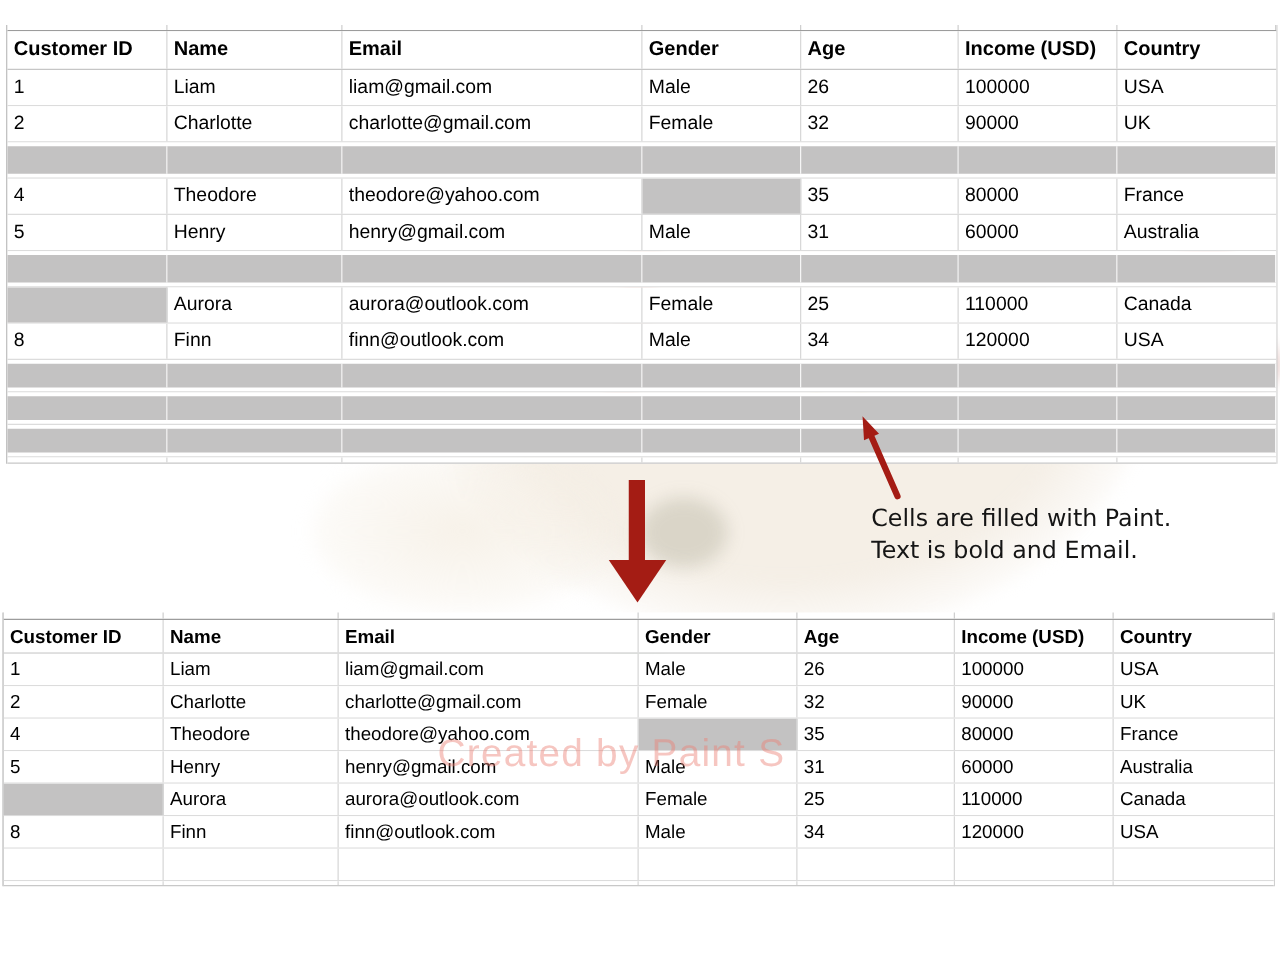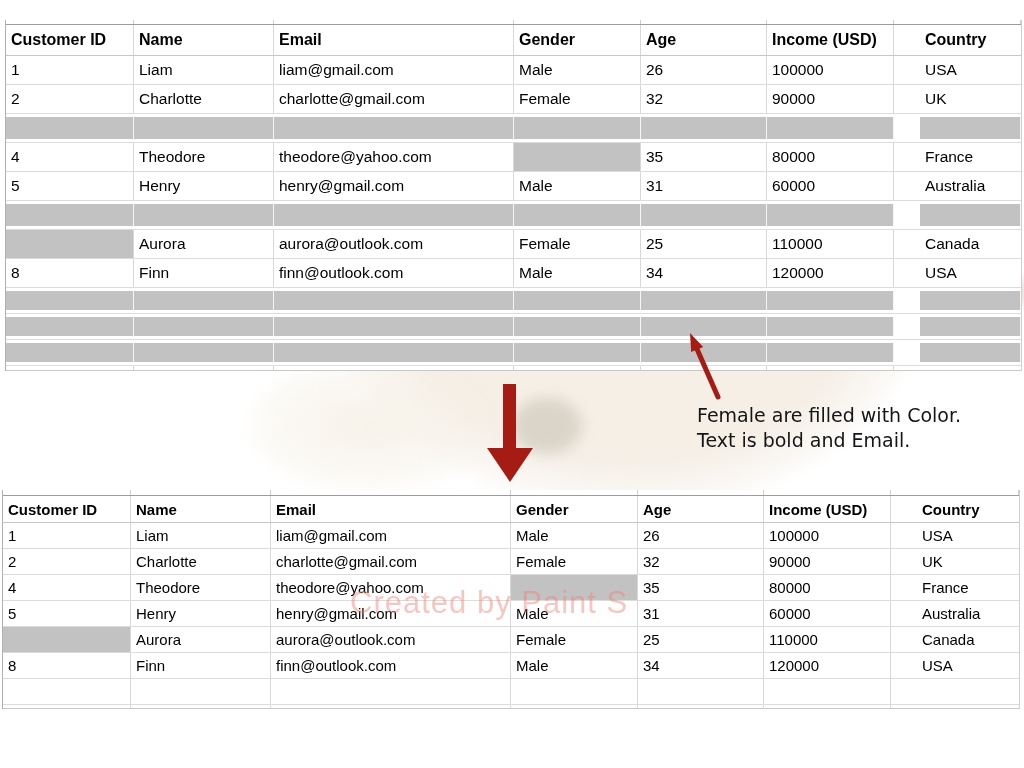--- a/index.html
+++ b/index.html
@@ -29,21 +29,21 @@
   
   .tbl{position:absolute;box-sizing:border-box;border-left:1px solid #b0b0b0;
        border-right:1px solid #cfcfcf;z-index:2;}
   #tableTop{left:5px;top:20px;width:1017px;}
   #tableBottom{left:2px;top:490px;width:1018px;}
 
   .row{display:flex;box-sizing:border-box;border-bottom:1px solid #dcdcdc;background:#fff;}
   .cell{box-sizing:border-box;border-right:1px solid #d8d8d8;padding-left:5px;
         display:flex;align-items:center;white-space:nowrap;overflow:hidden;
         font-size:15.5px;color:#000;}
-  .cell:last-child{border-right:none;margin-left:26px;}
+  .cell:last-child{border-right:none;}
   .c0{width:128px}.c1{width:140px}.c2{width:240px}.c3{width:127px}
   .c4{width:126px}.c5{width:127px}.c6{flex:1}
 
   .row.header{border-bottom:1px solid #c6c6c6;}
   .row.header .cell{font-weight:bold;font-size:16px;}
 
   .row.fill, .row.fill-short{padding:3px 0;background:#fff;}
   .row.fill .cell, .row.fill-short .cell{background:var(--gray);height:100%;
         border-right:1px solid rgba(255,255,255,0.85);}
   .fillcell{background:var(--gray) !important;}
@@ -224,21 +224,21 @@
     <rect class="arrow-fill" x="17" y="0" width="13" height="66"></rect>
     <polygon class="arrow-fill" points="1,64 47,64 24,98"></polygon>
   </svg>
 
   <svg id="calloutArrow" width="70" height="85" viewBox="0 0 70 85">
     <line class="arrow-stroke" x1="48" y1="72" x2="27" y2="24"></line>
     <polygon class="arrow-fill" points="20,8 33.2,21.9 21.2,27.1"></polygon>
   </svg>
 
   <div class="note">
-    <div>Female are filled with Color.</div>
+    <div>Cells are filled with Paint.</div>
     <div>Text is bold and Email.</div>
   </div>
 
   <div class="wm-text">Created by Paint S</div>
 
   <div id="tableBottom" class="tbl">
       <div class="row stub-top">
         <div class="cell c0"></div>
         <div class="cell c1"></div>
         <div class="cell c2"></div>

